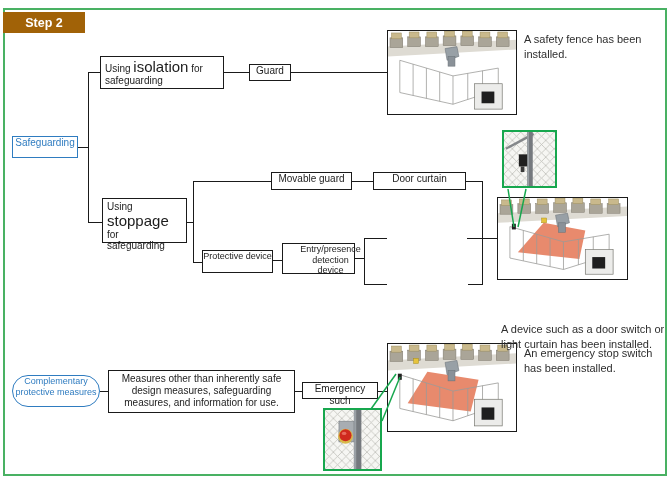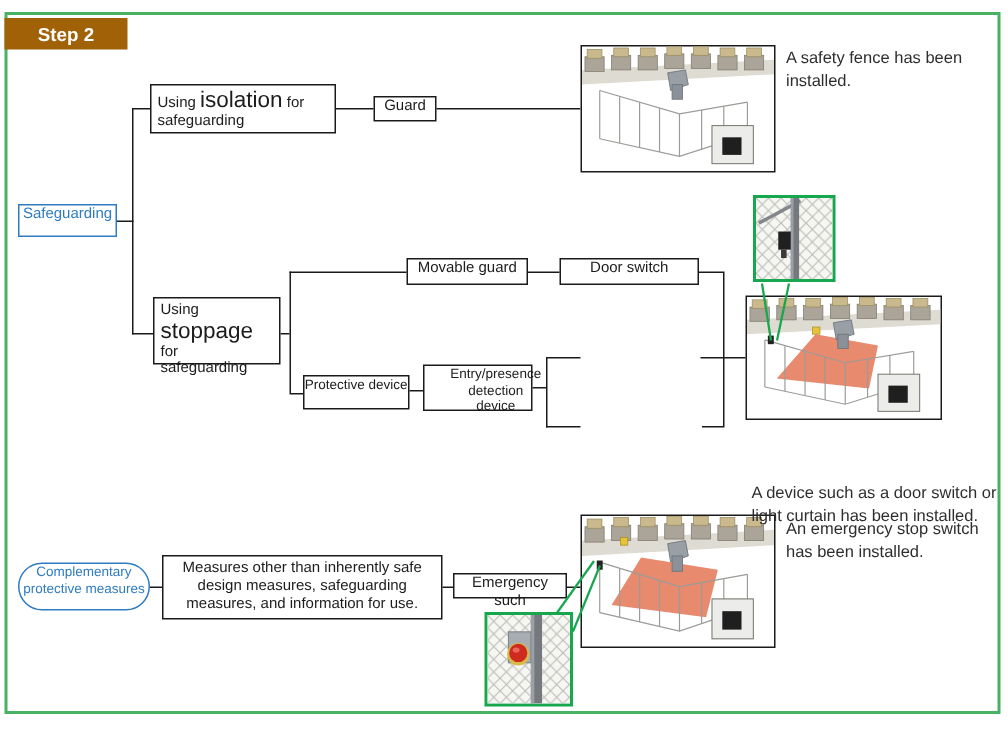--- a/index.html
+++ b/index.html
@@ -99,21 +99,21 @@
       <div><span class="big">stoppage</span> <span>for</span></div>
       <div>safeguarding</div>
     </div>
   </div>
 
   <div class="box" style="left:271px;top:172px;width:81px;height:18px;">
     <span>Movable guard</span>
   </div>
 
   <div class="box" style="left:373px;top:172px;width:93px;height:18px;">
-    <span>Door switch</span>
+    <span>Door curtain</span>
   </div>
 
   <div class="box small" style="left:202px;top:250px;width:71px;height:23px;">
     <span>Protective device</span>
   </div>
 
   <div class="box small" style="left:282px;top:243px;width:73px;height:31px;padding-left:24px;">
     <div>
       <div>Entry/presence</div>
       <div>detection device</div>

